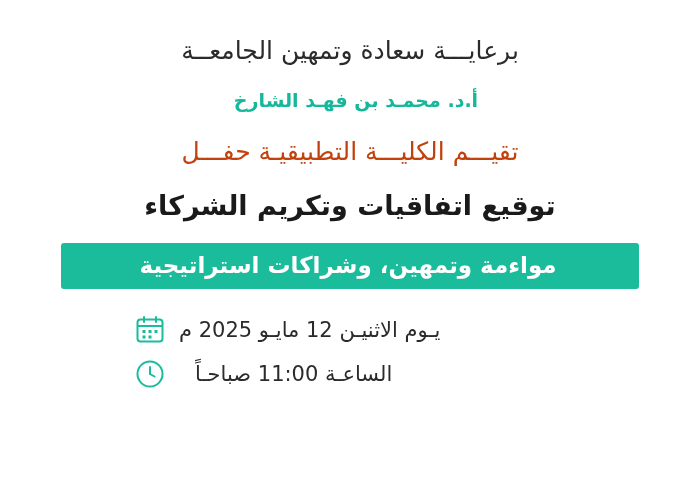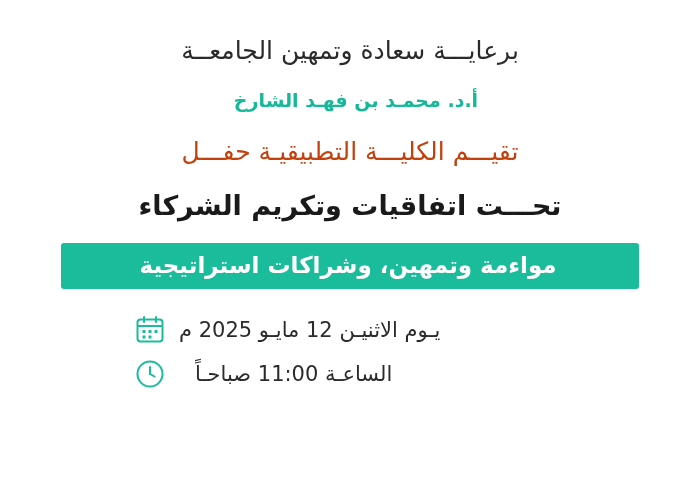--- a/index.html
+++ b/index.html
@@ -117,21 +117,21 @@
 <body>
 
 <div class="poster">
 
   <div class="line l-patron">برعايـــة سعادة وتمهين الجامعــة</div>
 
   <div class="line l-name">أ.د. محمـد بن فهـد الشارخ</div>
 
   <div class="line l-college">تقيـــم الكليـــة التطبيقيـة حفـــل</div>
 
-  <div class="line l-event">تحـــت اتفاقيات وتكريم الشركاء</div>
+  <div class="line l-event">توقيع اتفاقيات وتكريم الشركاء</div>
 
 
   <div class="slogan-wrap">
     <div class="slogan">مواءمة وتمهين، وشراكات استراتيجية</div>
   </div>
 
   <div class="info-row">
     <span class="icon">
       <svg width="30" height="30" viewBox="0 0 30 30" fill="none" xmlns="http://www.w3.org/2000/svg">
         <rect x="2.5" y="4.5" width="25" height="22" rx="3" stroke="#1abc9c" stroke-width="2"></rect>

